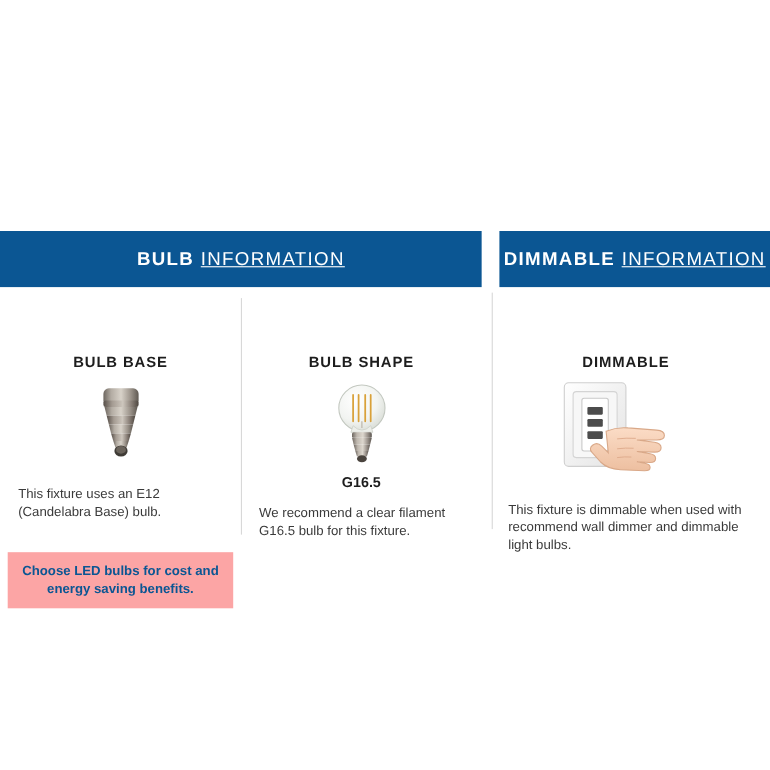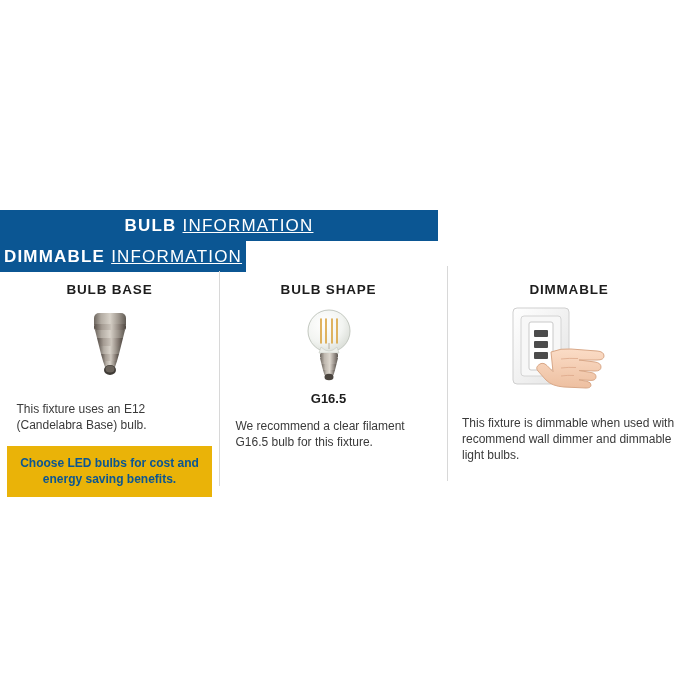--- a/index.html
+++ b/index.html
@@ -21,21 +21,20 @@
   }
 
   
   .headers {
     position: absolute;
     top: 210px;
     left: 0;
     width: 700px;
     height: 62px;
     display: flex;
-    flex-direction: column;
   }
 
   .header-bar {
     background: #0b5693;
     color: #ffffff;
     height: 51px;
     display: flex;
     align-items: center;
     justify-content: center;
     letter-spacing: 1.2px;
@@ -71,20 +70,21 @@
     top: 261px;
     left: 0;
     width: 700px;
     height: 240px;
     display: flex;
   }
 
   .col {
     position: relative;
     box-sizing: border-box;
+    margin-top: 40px;
   }
 
   .col-bulb-base { width: 219px; }
   .col-bulb-shape { width: 219px; }
   .col-dimming { width: 262px; }
 
   .divider-vert {
     position: absolute;
     top: 0;
     width: 1px;
@@ -128,24 +128,24 @@
     width: 186px;
   }
 
   .desc-wide {
     width: 214px;
   }
 
   .tip-box {
     position: absolute;
     left: 7px;
-    top: 185px;
+    top: 201px;
     width: 205px;
     box-sizing: border-box;
-    background: #eab308;
+    background: #fca5a5;
     color: #0b5693;
     font-size: 12px;
     font-weight: bold;
     line-height: 16px;
     text-align: center;
     padding: 9px 8px 10px 8px;
   }
 
   
   .svg-e12 { display: block; }

